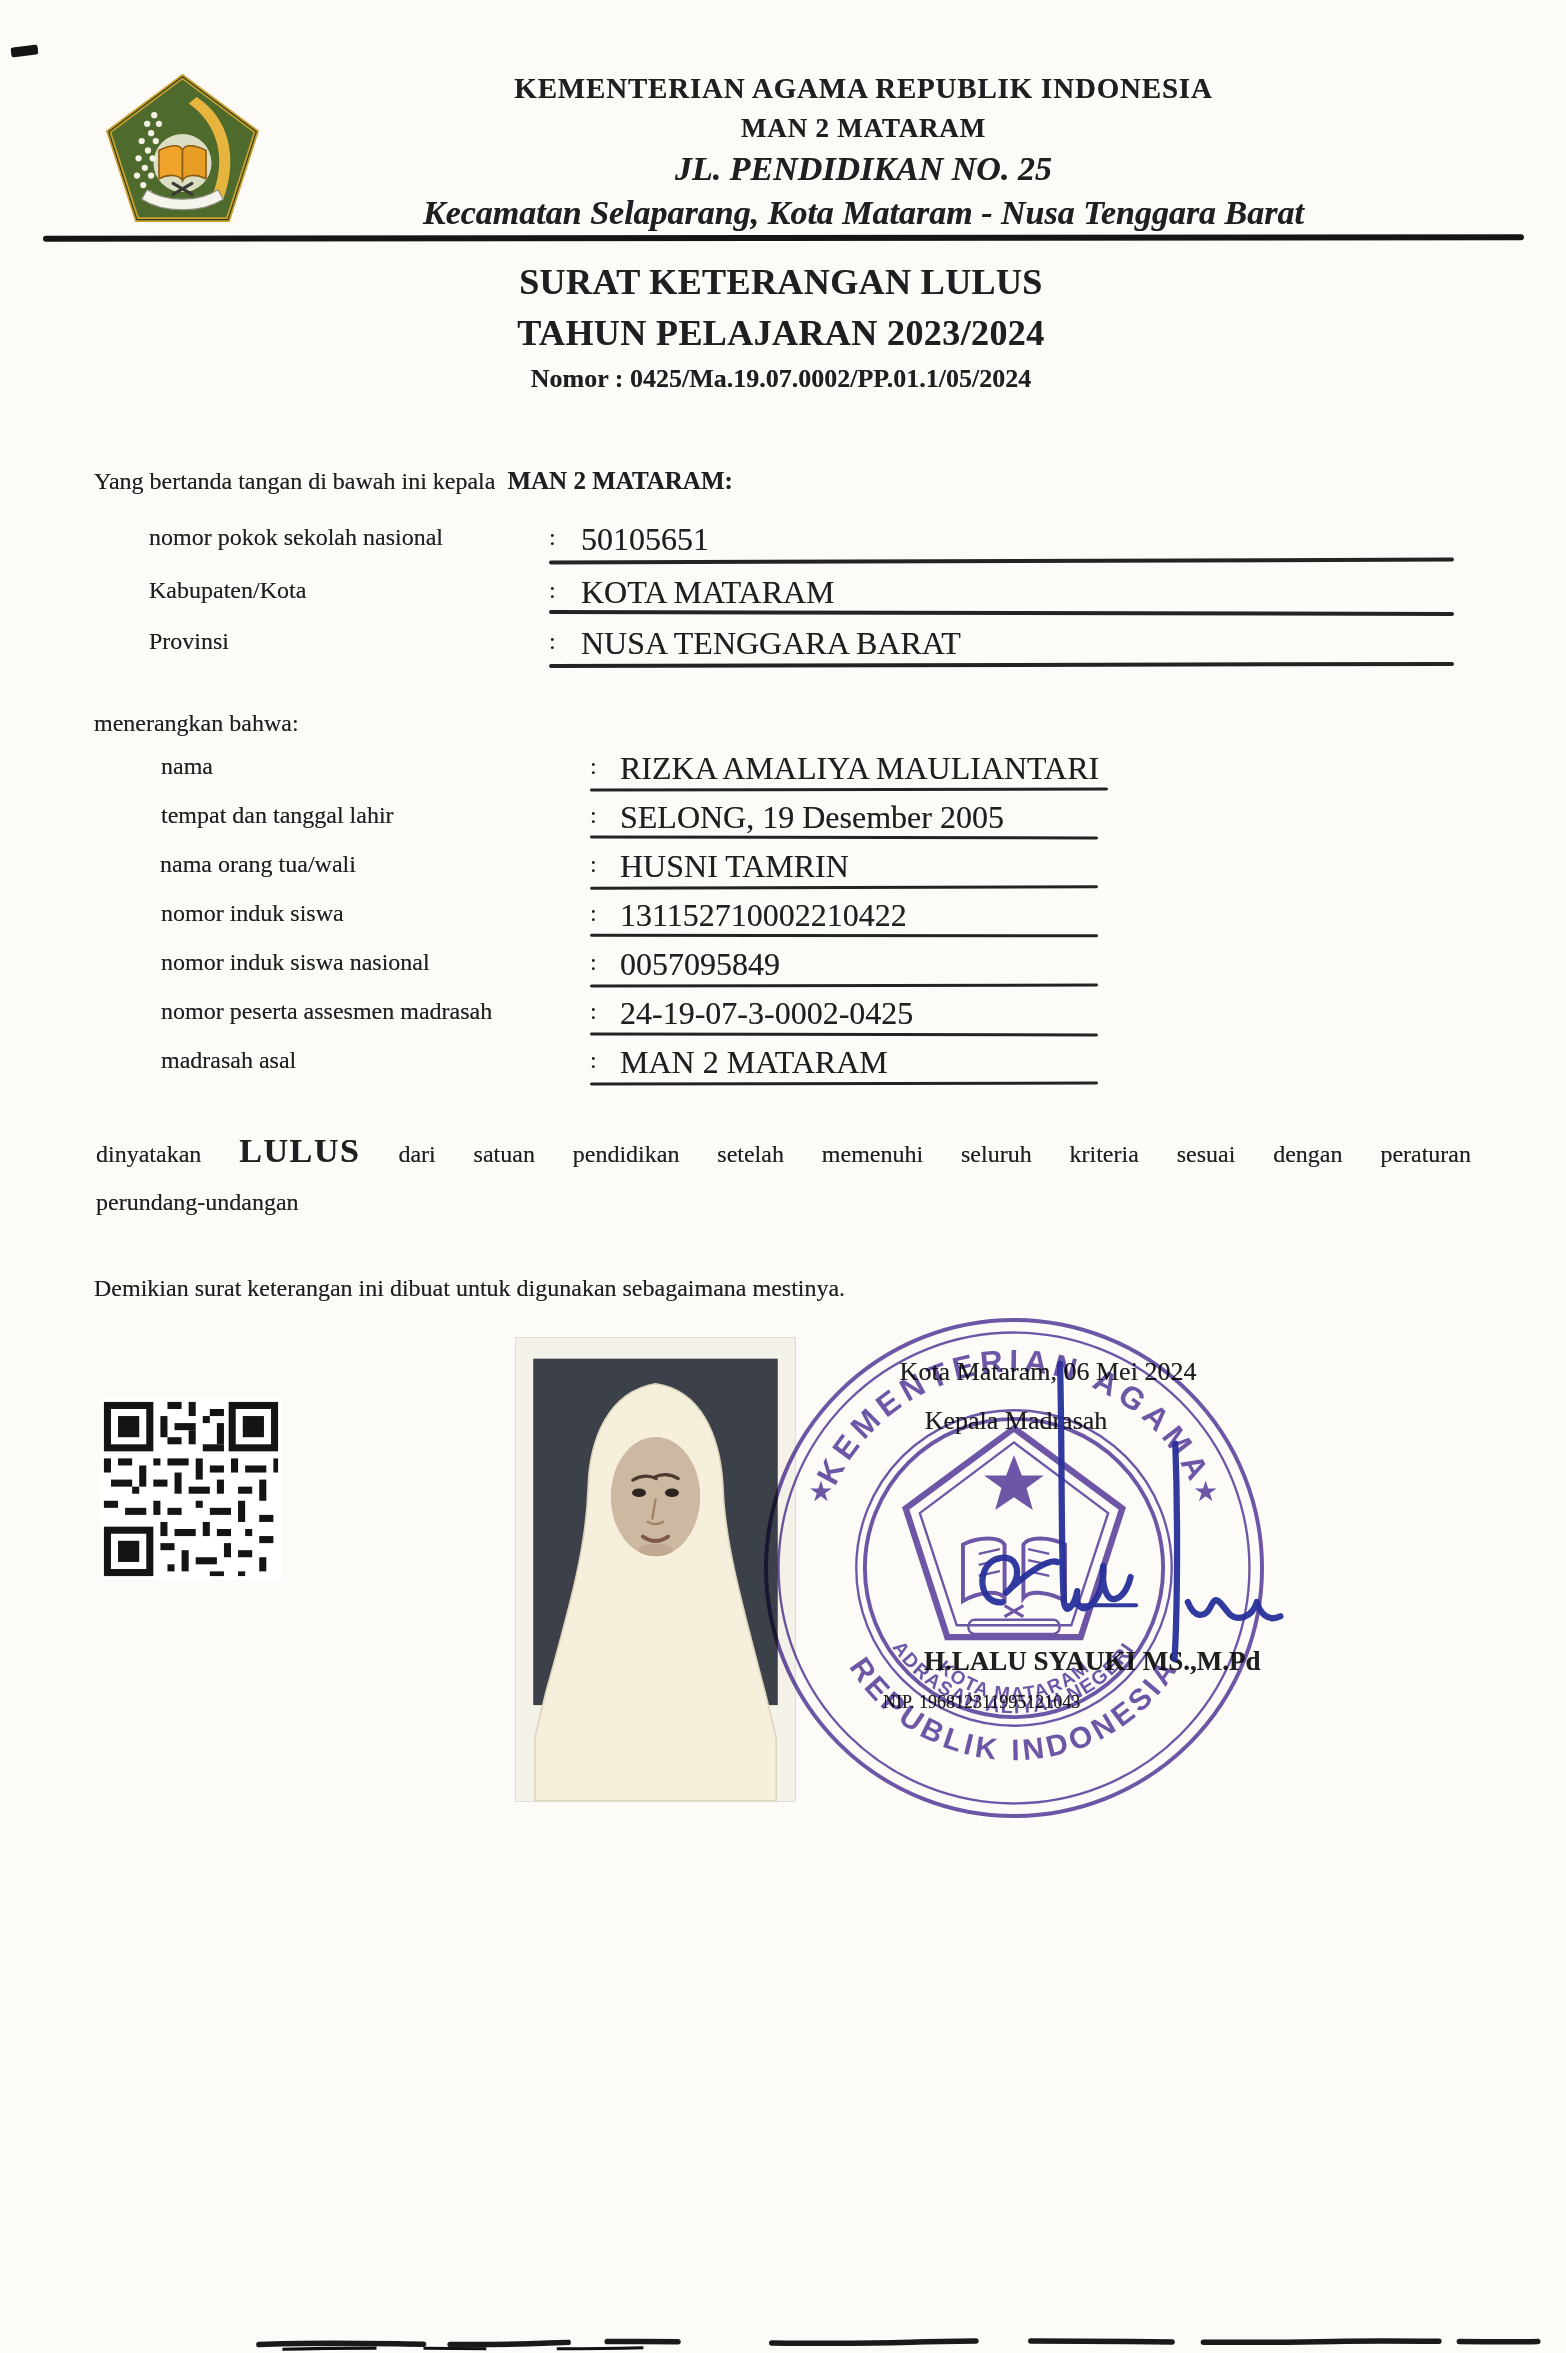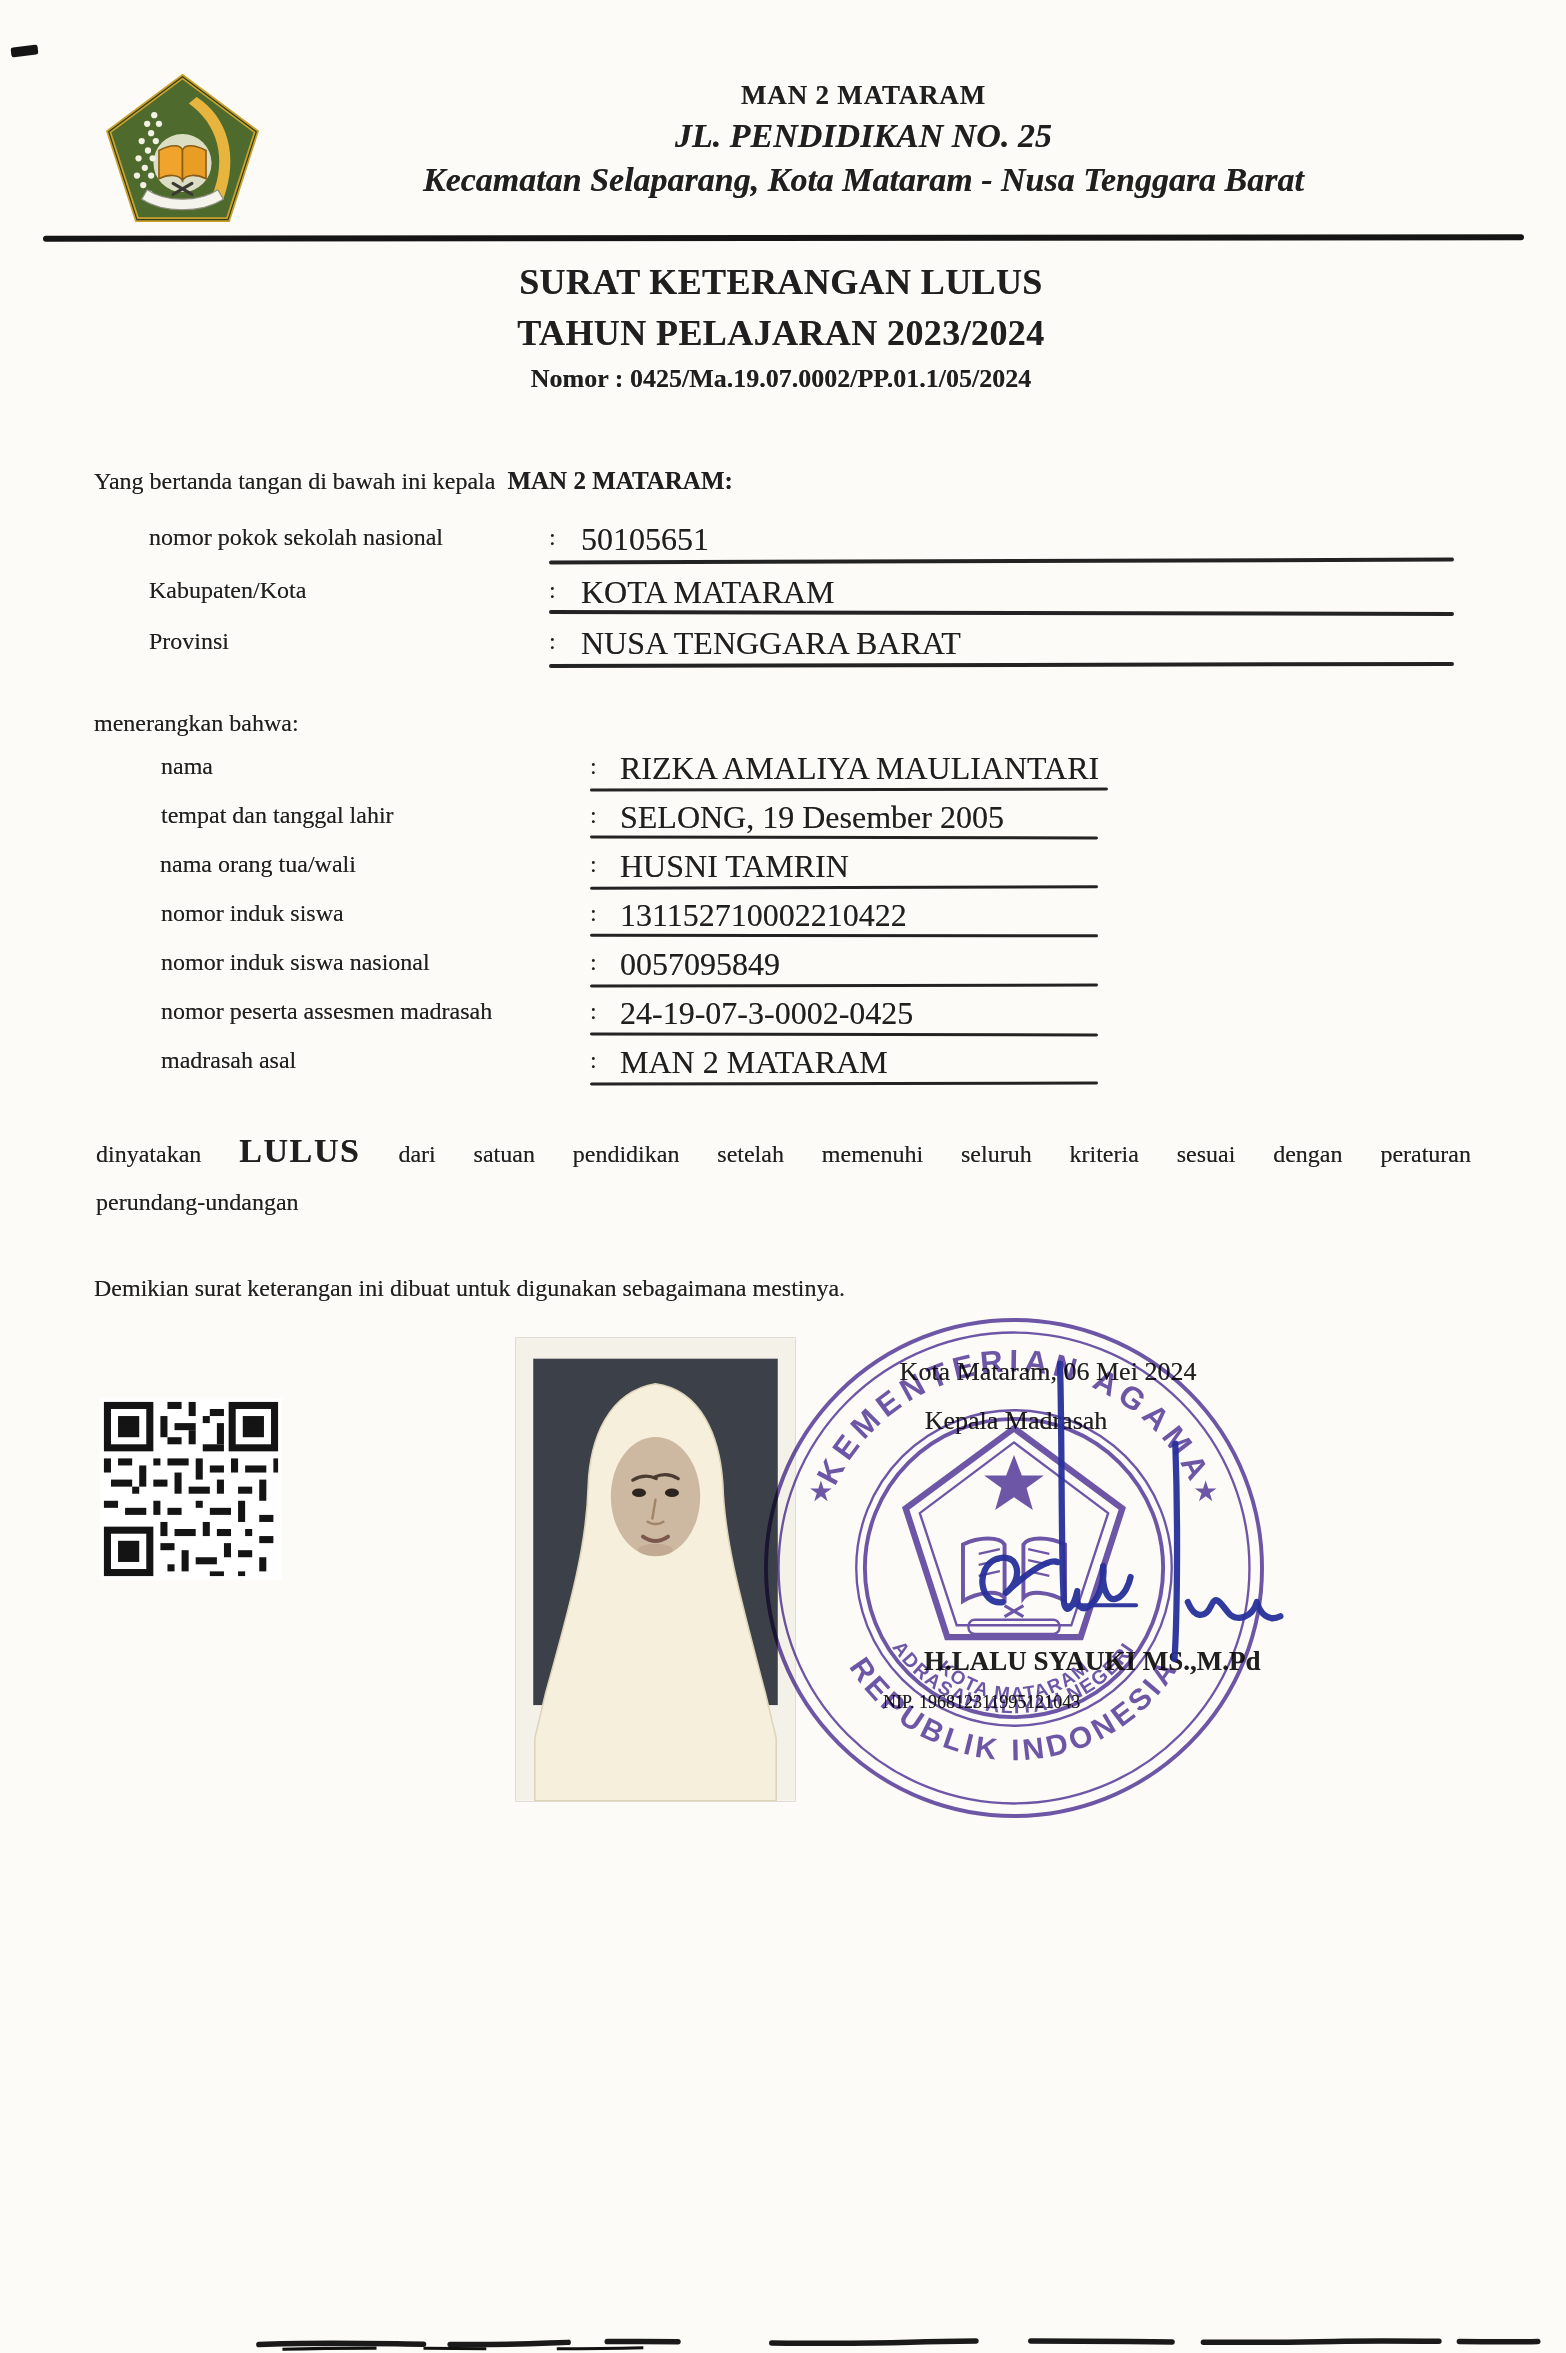--- a/index.html
+++ b/index.html
@@ -49,20 +49,21 @@
         <circle cx="58" cy="155" r="4"></circle>
     </g>
     <circle cx="100" cy="116" r="37" fill="#f6f2df" opacity=".85"></circle>
     <path d="M70,100 C85,92 98,92 100,100 L100,138 C95,130 82,130 70,136 Z" fill="#f0a42c" stroke="#8a5d14" stroke-width="2"></path>
     <path d="M130,100 C115,92 102,92 100,100 L100,138 C105,130 118,130 130,136 Z" fill="#e89d25" stroke="#8a5d14" stroke-width="2"></path>
     <path d="M88,142 L112,156 M112,142 L88,156" stroke="#3a3a34" stroke-width="4" stroke-linecap="round"></path>
     <path d="M55,150 C78,166 122,166 145,150 L152,162 C124,180 76,180 48,162 Z" fill="#f4f4ec" stroke="#8d8d80" stroke-width="1.5"></path>
   </svg>
 
   <div class="abs ctr" style="left:267px;top:72px;width:1193px;">
+    <div class="ink b hdr1">KEMENTERIAN AGAMA REPUBLIK INDONESIA</div>
     <div class="ink b hdr2" style="margin-top:7.8px;">MAN 2 MATARAM</div>
     <div class="ink b i hdr3" style="margin-top:6.3px;">JL. PENDIDIKAN NO. 25</div>
     <div class="ink b i hdr3" style="margin-top:6.3px;">Kecamatan Selaparang, Kota Mataram - Nusa Tenggara Barat</div>
   </div>
 
   <div class="abs" style="left:43px;top:235px;width:1481px;height:5.5px;background:#151515;border-radius:3.1px;transform:rotate(-0.06deg);"></div>
 
   <div class="abs ctr" style="left:71px;top:261px;width:1420px;">
     <div class="ink b ttl">SURAT KETERANGAN LULUS</div>
     <div class="ink b ttl" style="margin-top:9.4px;">TAHUN PELAJARAN 2023/2024</div>

